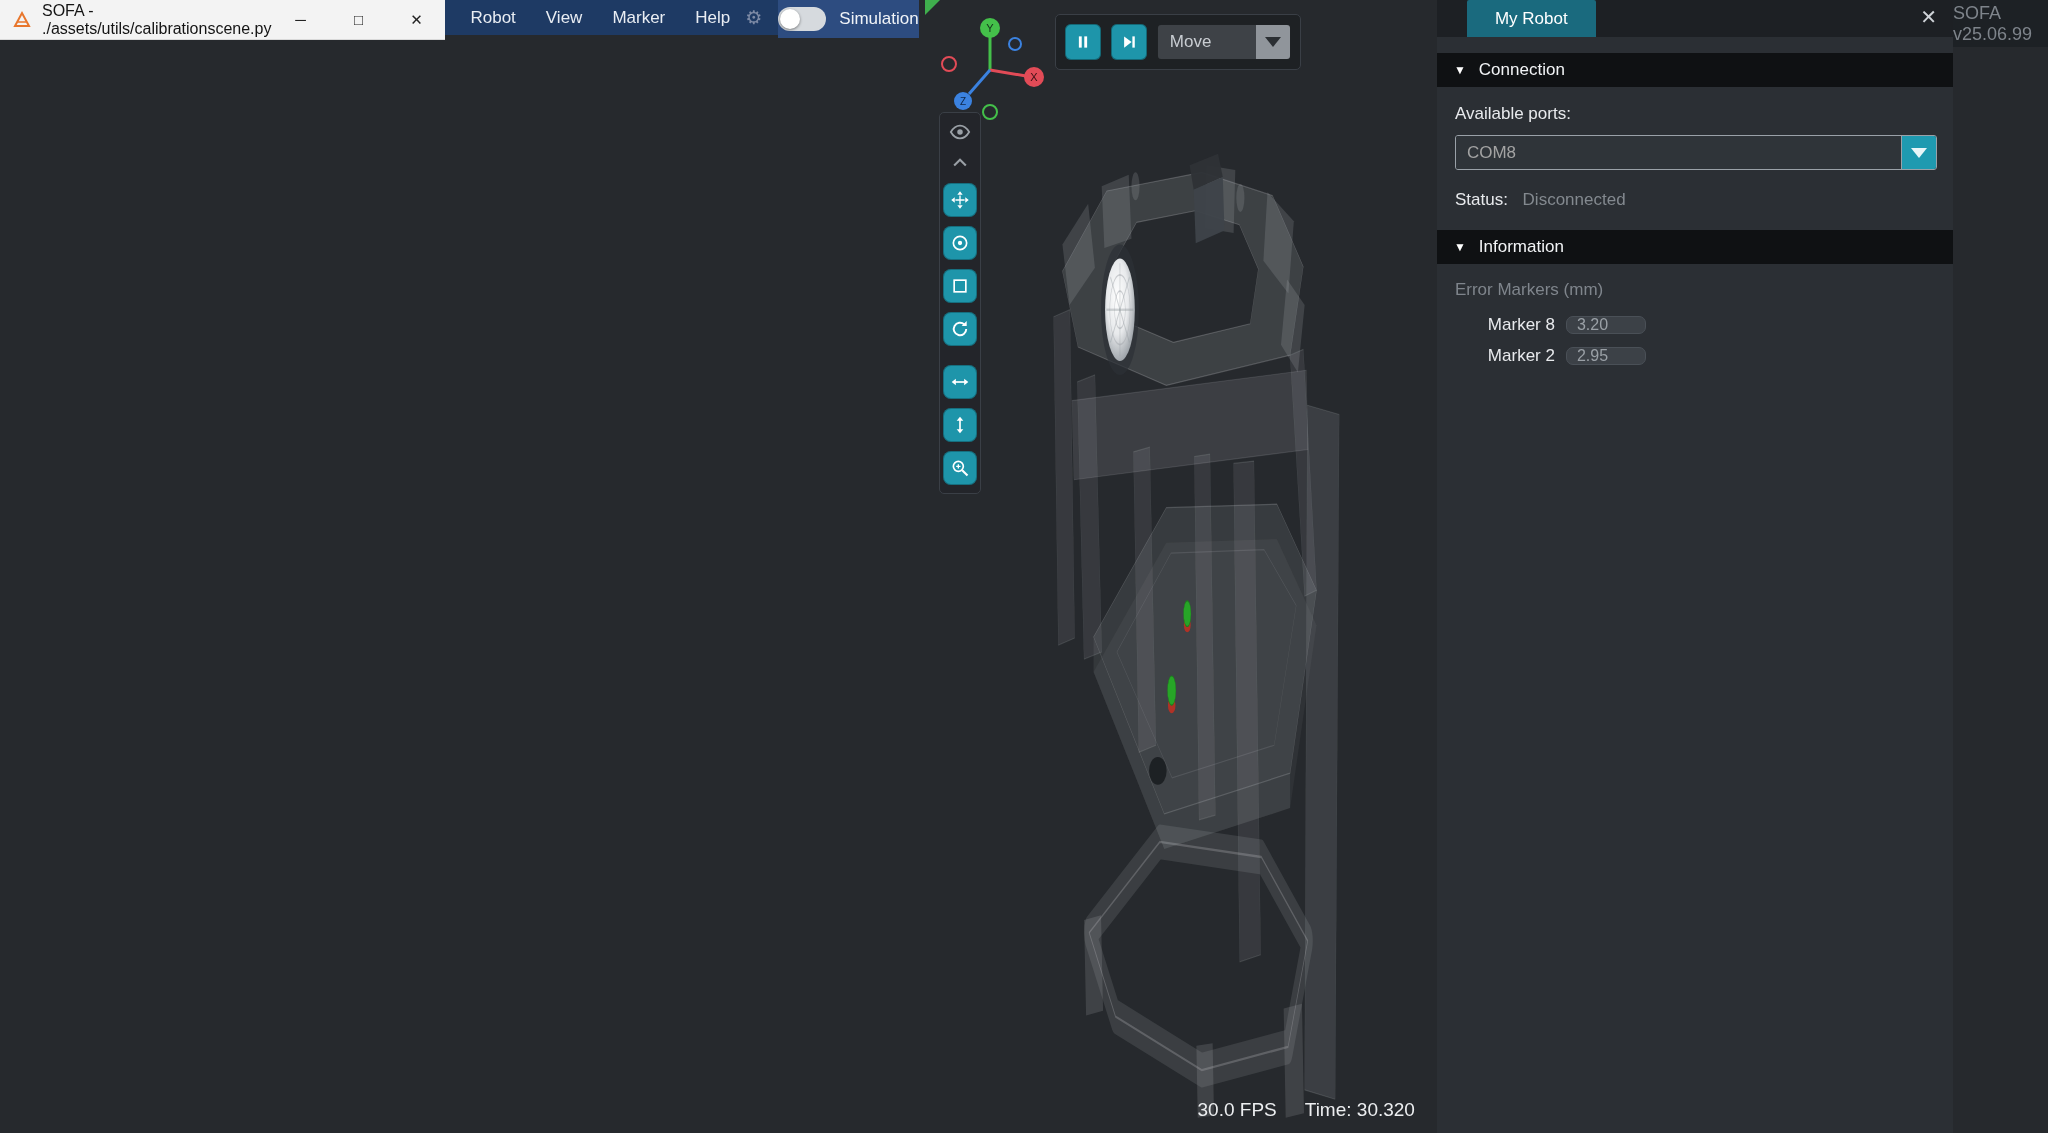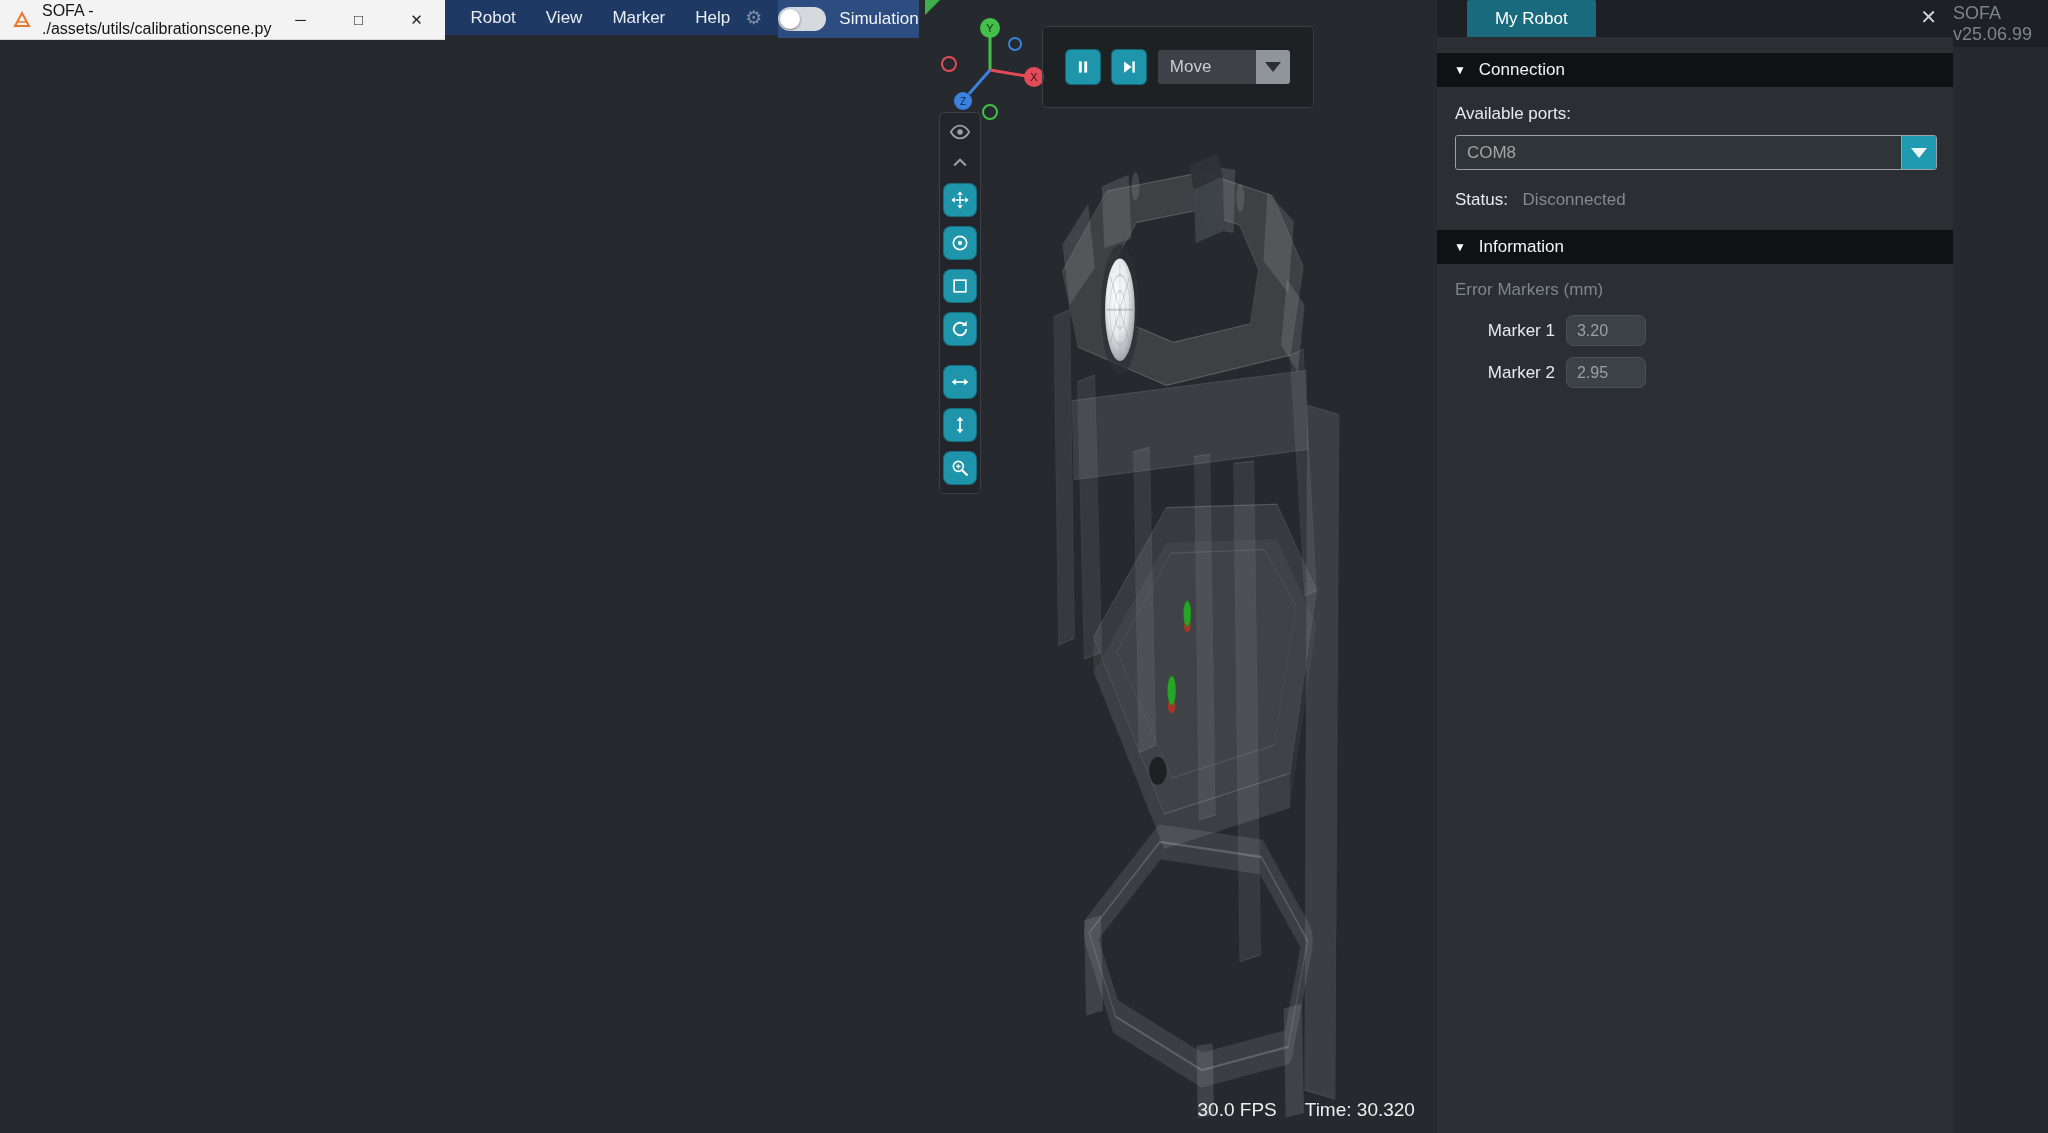--- a/index.html
+++ b/index.html
@@ -46,22 +46,22 @@
                 border:1px solid #3a3f46; border-radius:5px; background:rgba(10,12,15,.10);
                 display:flex; flex-direction:column; align-items:center; gap:9px; padding:8px 0; }
   .flat-ico { width:24px; height:22px; display:flex; align-items:center; justify-content:center; }
   .teal-btn { width:34px; height:34px; border-radius:8px; background:#1e95aa;
               display:flex; align-items:center; justify-content:center;
               box-shadow:inset 0 0 0 1px rgba(0,0,0,.25); }
   .grp-gap { margin-top:10px; }
 
   
   .vp-toolbar { position:absolute; top:14px; left:50%; transform:translateX(-50%);
-                display:flex; gap:10px; padding:22px; background:rgba(13,15,18,.30);
-                border:1px solid #3a3f46; border-radius:5px; align-items:center;margin-top:12px; }
+                display:flex; gap:10px; padding:9px; background:rgba(13,15,18,.30);
+                border:1px solid #3a3f46; border-radius:5px; align-items:center; }
   .vp-btn { width:36px; height:36px; border-radius:6px; background:#1e95aa;
             display:flex; align-items:center; justify-content:center;
             box-shadow:inset 0 0 0 1px rgba(0,0,0,.3); }
   .mode-combo { display:flex; height:36px; width:134px; border-radius:4px; overflow:hidden;
                 border:1px solid #1f2225; }
   .mode-value { flex:1; background:#3e4247; color:#c9cdd2; font-size:17px;
                 display:flex; align-items:center; padding-left:12px; }
   .mode-arrow { width:34px; background:#90959b; display:flex; align-items:center; justify-content:center; }
   .tri-dark { width:0; height:0; border-left:8px solid transparent; border-right:8px solid transparent;
               border-top:10px solid #2b2f33; }
@@ -91,21 +91,21 @@
                border-left:1px solid #9aa1a8; }
   .tri-light { width:0; height:0; border-left:8px solid transparent; border-right:8px solid transparent;
                border-top:10px solid #eaf6f8; }
 
   .status-row { margin:20px 0 0 18px; font-size:17px; color:#e8eaed; }
   .status-val { color:#83898f; margin-left:10px; }
 
   .err-label { margin:16px 0 4px 18px; color:#7f858c; font-size:17px; }
   .marker-row { display:flex; align-items:center; margin-top:11px; }
   .marker-label { width:118px; text-align:right; color:#e8eaed; font-size:17px; }
-  .marker-field { margin-left:11px; width:80px; height:31px; background:#3c4147;
+  .marker-field { margin-left:11px; width:80px; height:18px; background:#3c4147;
                   border:1px solid #4a5057; border-radius:7px; display:flex; align-items:center;
                   padding-left:10px; color:#9aa0a6; font-size:16px; }
 
   
   .bottombar { height:47px; background:#1d2125; display:flex; align-items:center;
                justify-content:flex-end; padding-right:16px; color:#7e848b; font-size:18px; flex:0 0 47px;}
 </style>
 </head>
 <body>
 
@@ -344,21 +344,21 @@
       </div>
 
       <div class="section-header mt20">
         <span class="collapse-tri">▼</span>
         <span>Information</span>
       </div>
 
       <div class="err-label">Error Markers (mm)</div>
 
       <div class="marker-row">
-        <div class="marker-label">Marker 1</div>
+        <div class="marker-label">Marker 8</div>
         <div class="marker-field">3.20</div>
       </div>
       <div class="marker-row">
         <div class="marker-label">Marker 2</div>
         <div class="marker-field">2.95</div>
       </div>
     </div>
   </div>
 
   <div class="bottombar">

